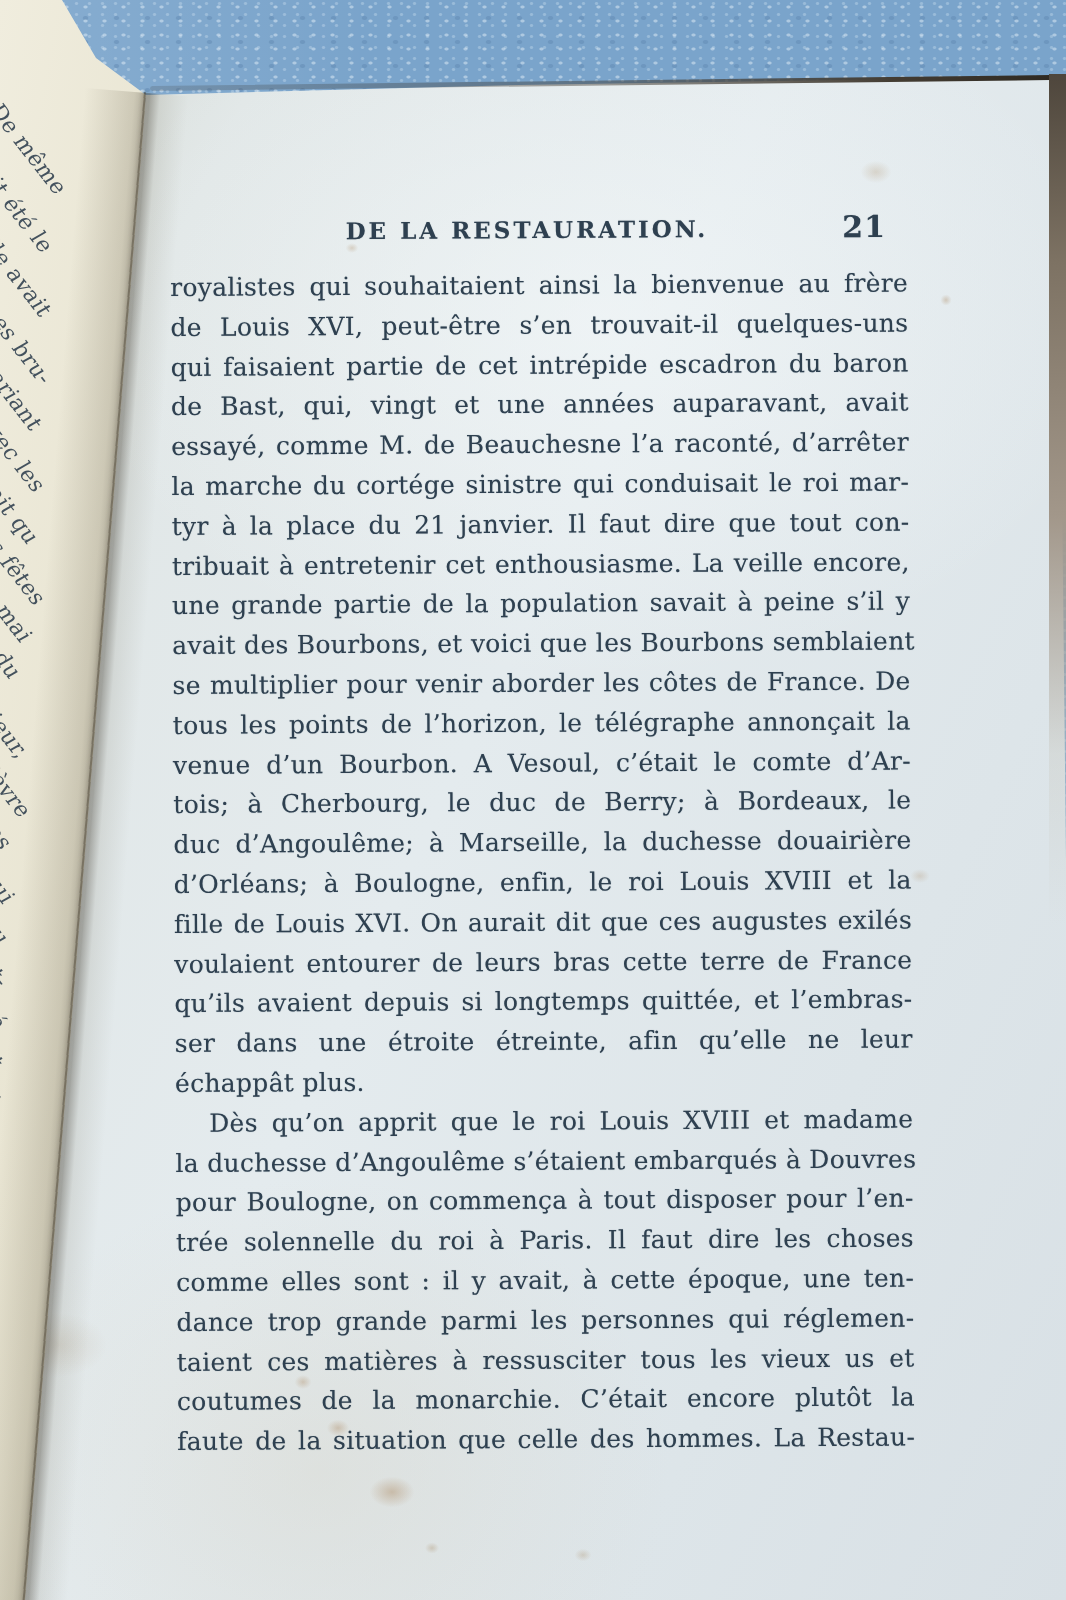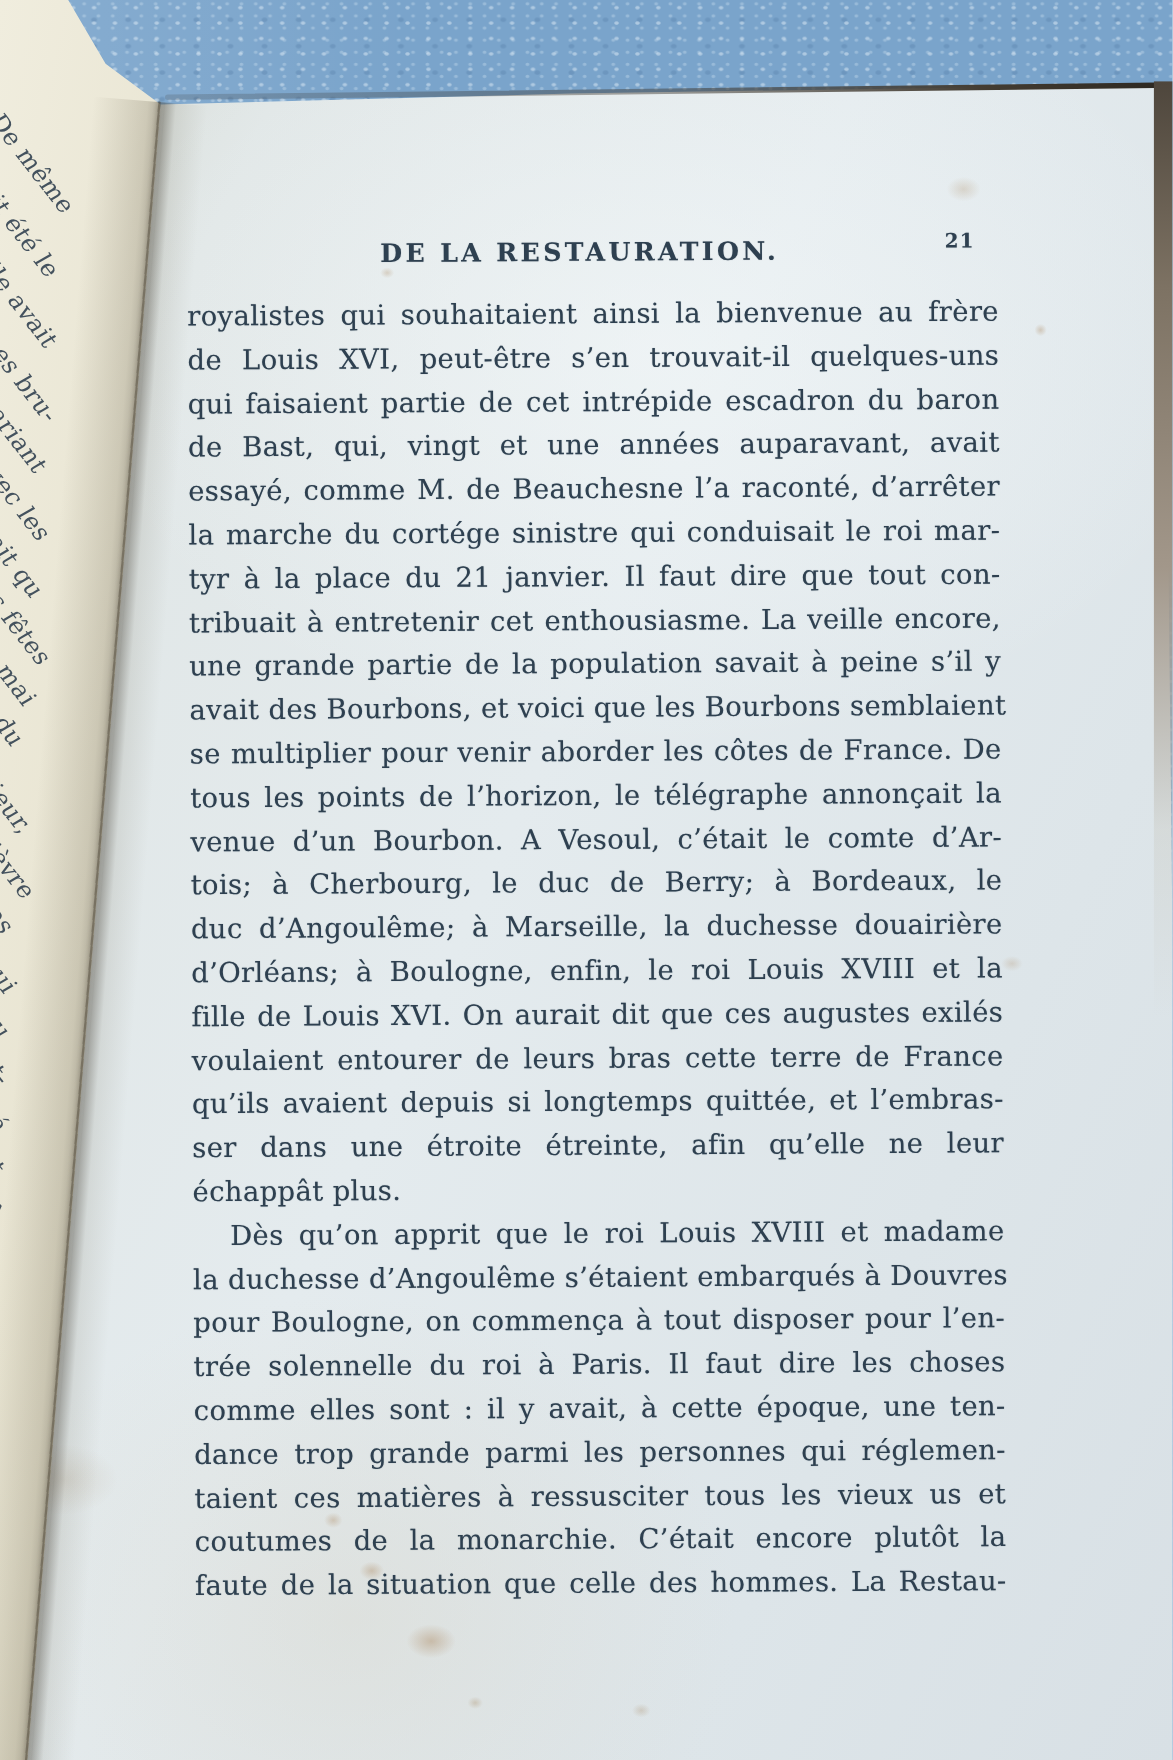--- a/index.html
+++ b/index.html
@@ -83,21 +83,21 @@
     position:absolute; left:170px; top:216px; width:738px; height:40px;
     transform:rotate(-0.35deg); color:#2e4050;
   }
   .running-header {
     display:block; text-align:center; position:relative; left:-12px;
     font-size:23px; font-weight:bold; letter-spacing:3px;
     text-shadow:0 0 1px rgba(46,64,80,.35);
   }
   .page-number {
     position:absolute; right:22px; top:-5px;
-    font-size:18px; font-weight:bold; letter-spacing:1px;
+    font-size:30px; font-weight:bold; letter-spacing:1px;
     text-shadow:0 0 1px rgba(46,64,80,.35);
   }
   .text-block {
     position:absolute; left:170px; top:268px; width:738px;
     transform:rotate(-0.35deg); transform-origin:top left;
     color:#2e4050; font-size:25px; letter-spacing:.3px;
     text-shadow:0 0 1px rgba(46,64,80,.4);
   }
   .text-line {
     height:39.8px; line-height:39.8px; white-space:nowrap;

